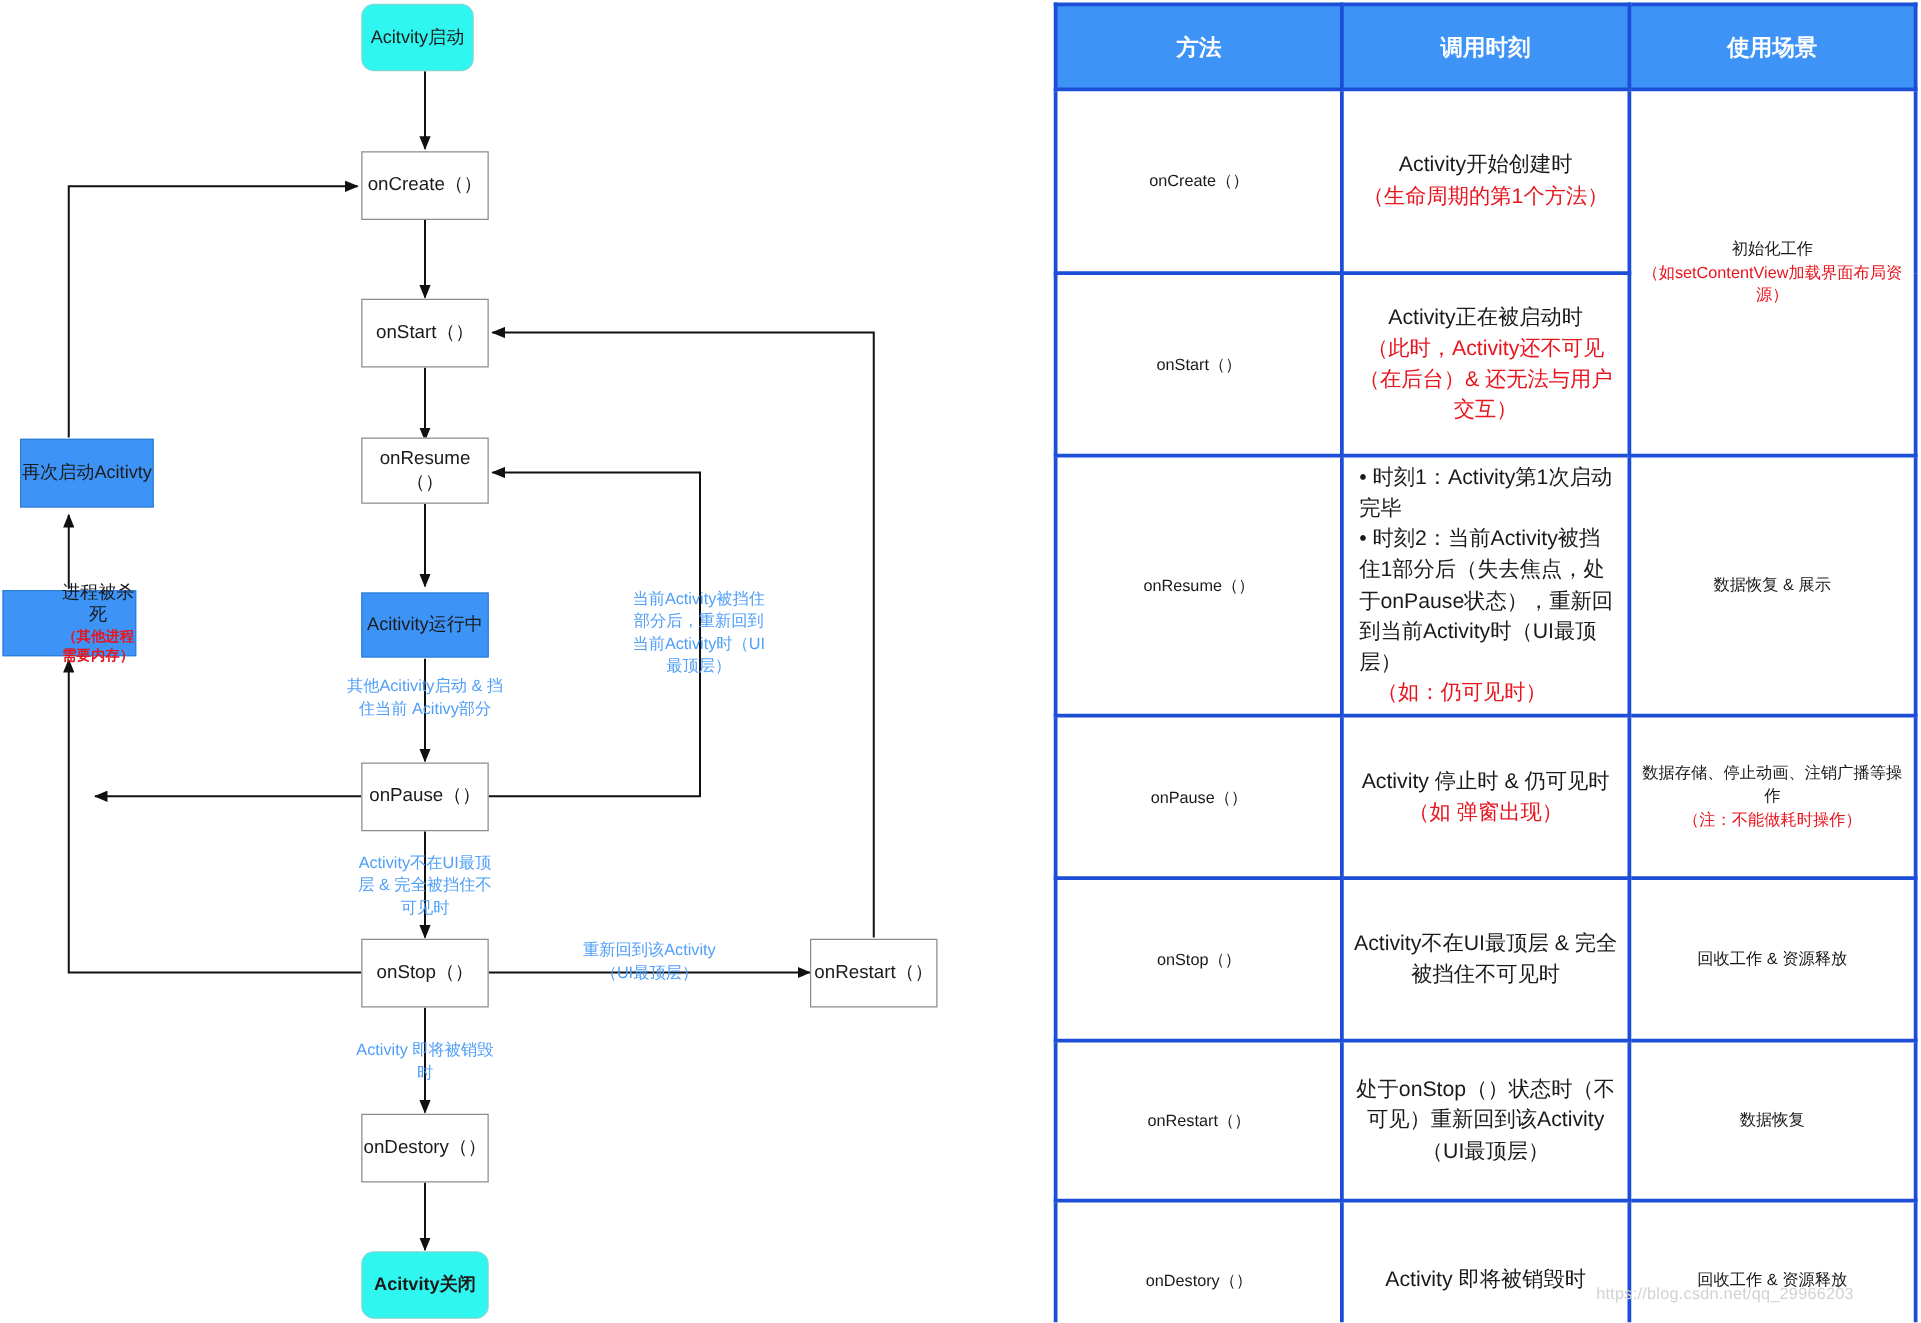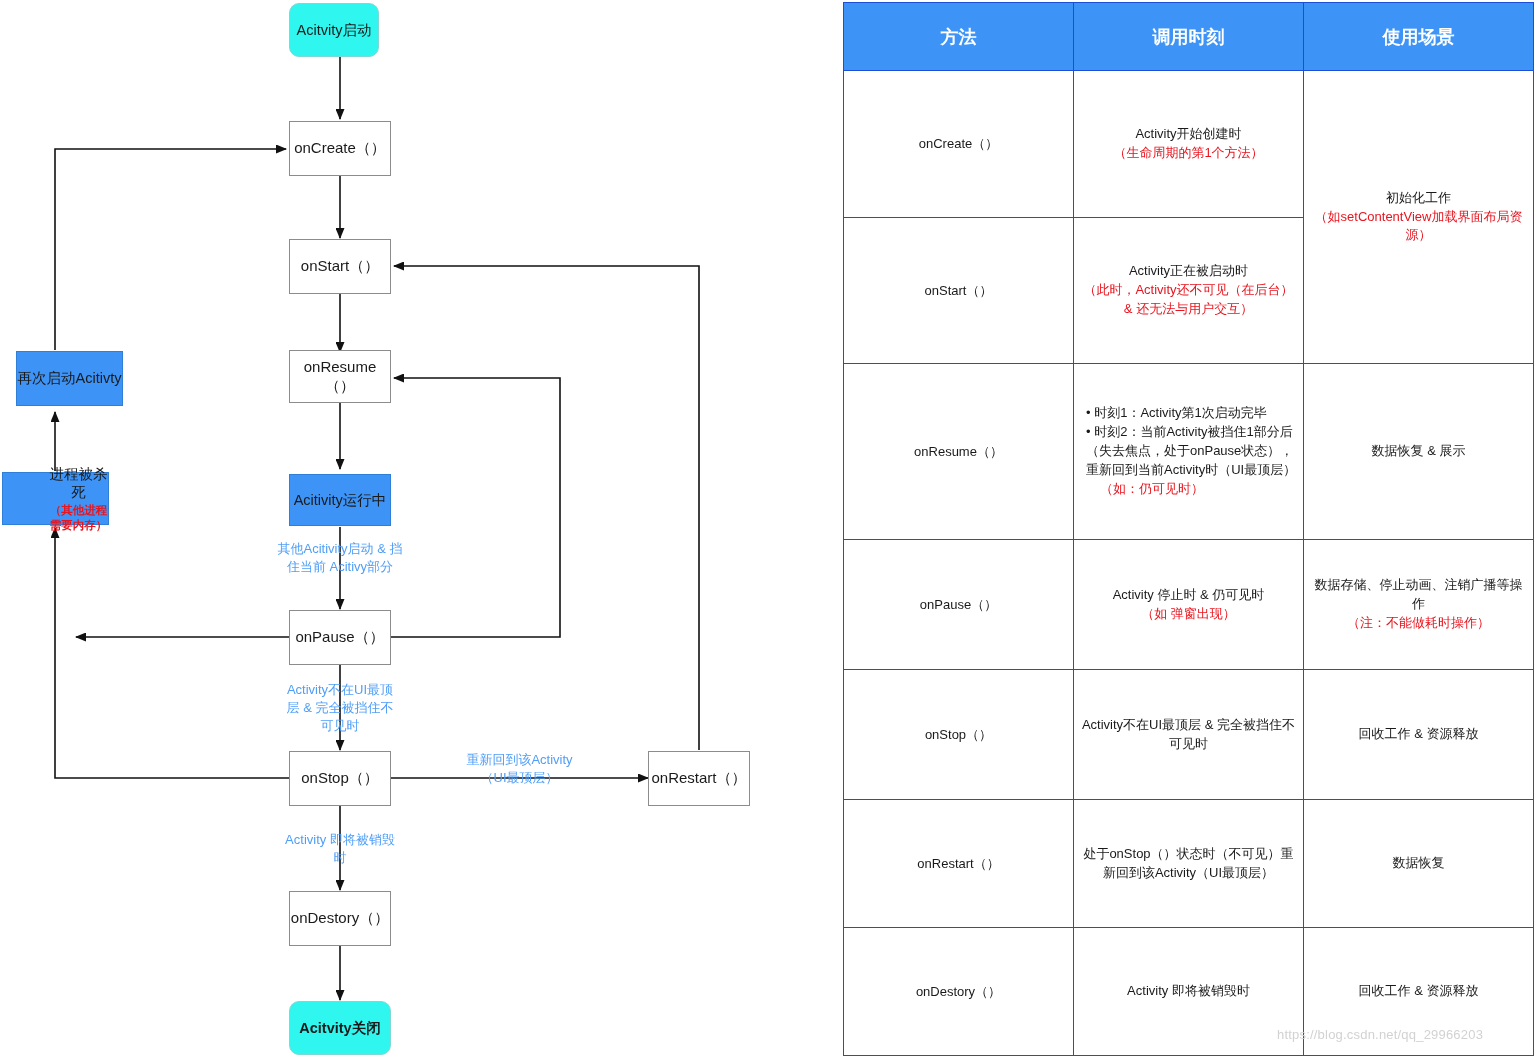--- a/index.html
+++ b/index.html
@@ -78,39 +78,39 @@
     width: 691px; height: 1052px;
   }
   table.lifecycle {
     width: 691px;
     height: 1052px;
     border-collapse: collapse;
     table-layout: fixed;
   }
   table.lifecycle th,
   table.lifecycle td {
-    border: 1px solid #1d4ed8;
+    border: 3px solid #1d4ed8;
     text-align: center;
     vertical-align: middle;
     padding: 4px 6px;
     color: #1a1a1a;
   }
   table.lifecycle th {
     background: #3d94f6;
     color: #ffffff;
     font-size: 18px;
     font-weight: bold;
     height: 68px;
   }
   table.lifecycle td.method {
     font-size: 13px;
     width: 120px;
   }
   table.lifecycle td.when {
-    font-size: 13px;
+    font-size: 17px;
     width: 331px;
     line-height: 1.45;
   }
   table.lifecycle td.usage {
     font-size: 13px;
     width: 240px;
     line-height: 1.45;
   }
   .red { color: #e8141e; }
   .bullets {
@@ -224,20 +224,21 @@
 
     <div class="node state" style="left:2px; top:472px; width:107px; height:53px;">
       <span class="stack">
         <span>进程被杀死</span>
         <span class="sub">（其他进程需要内存）</span>
       </span>
     </div>
 
     <div class="edge-label" style="left:275px; top:540px; width:130px;">其他Acitivity启动 &amp; 挡住当前 Acitivy部分</div>
 
+    <div class="edge-label" style="left:503px; top:470px; width:112px;">当前Activity被挡住部分后，重新回到当前Activity时（UI最顶层）</div>
 
     <div class="edge-label" style="left:281px; top:681px; width:118px;">Activity不在UI最顶层 &amp; 完全被挡住不可见时</div>
 
     <div class="edge-label" style="left:462px; top:751px; width:115px;">重新回到该Activity（UI最顶层）</div>
 
     <div class="edge-label" style="left:283px; top:831px; width:114px;">Activity 即将被销毁时</div>
   </div>
 
   <div id="tablewrap">
     <table class="lifecycle">

